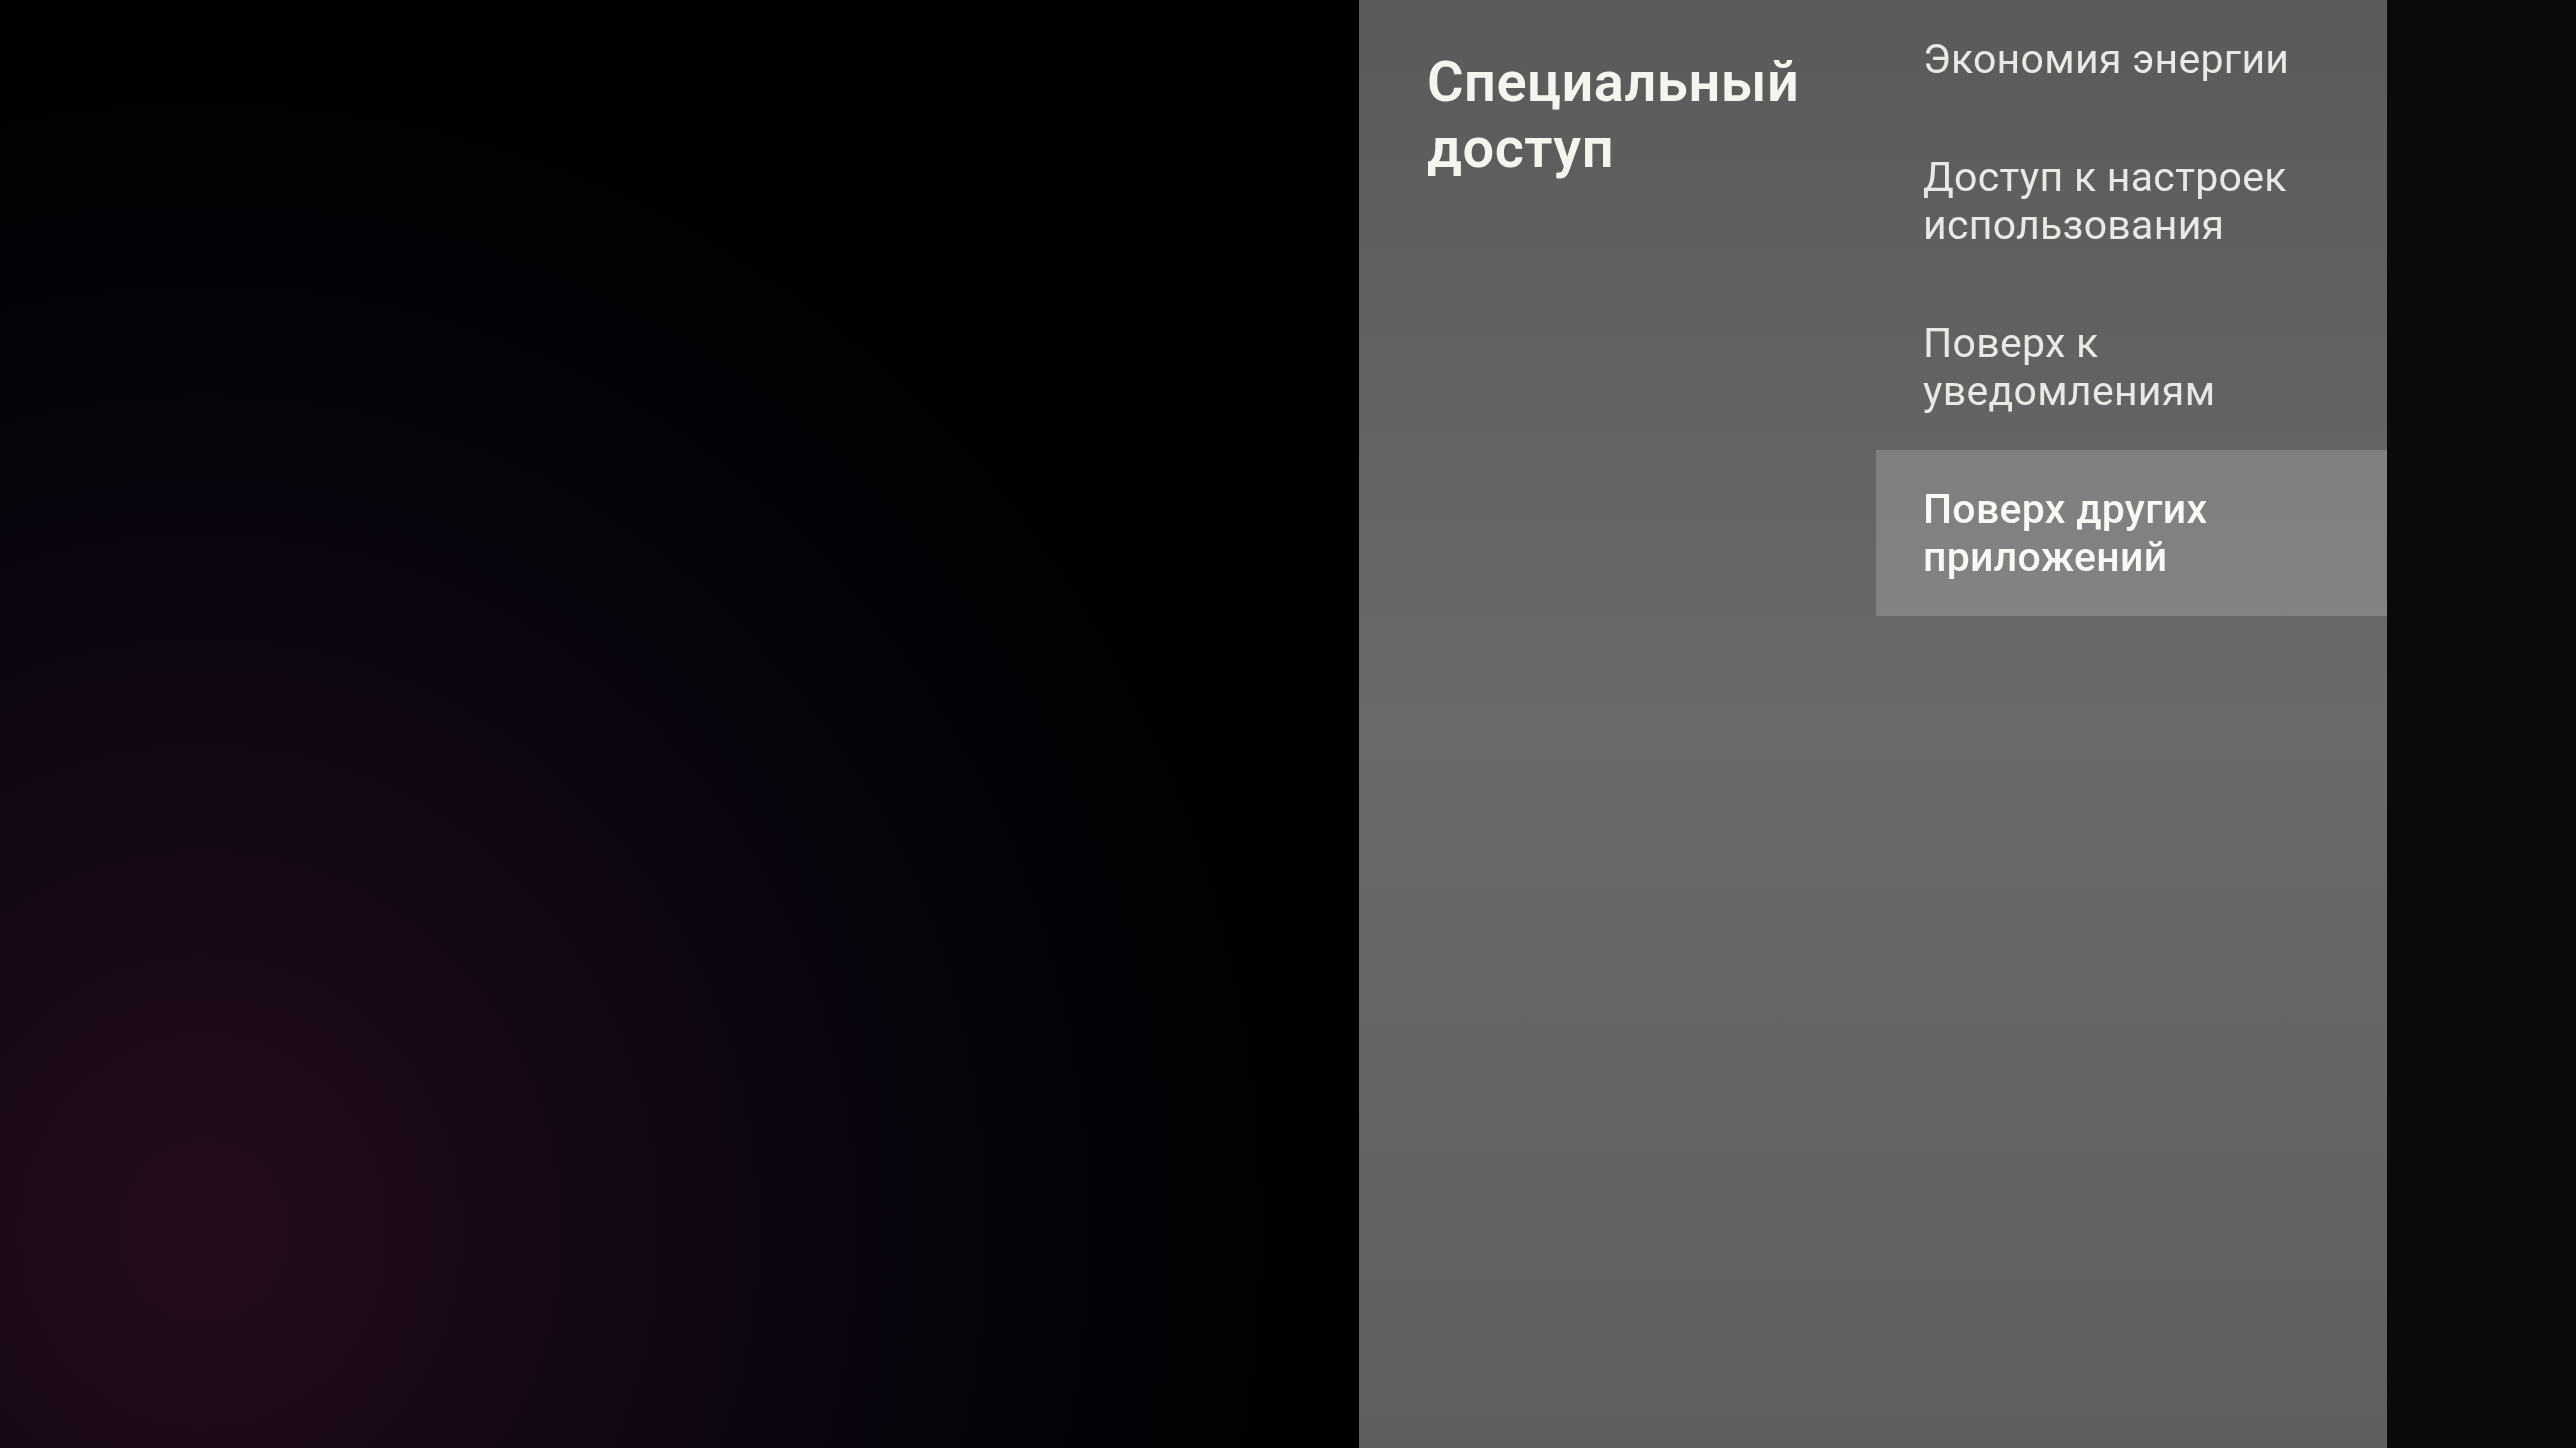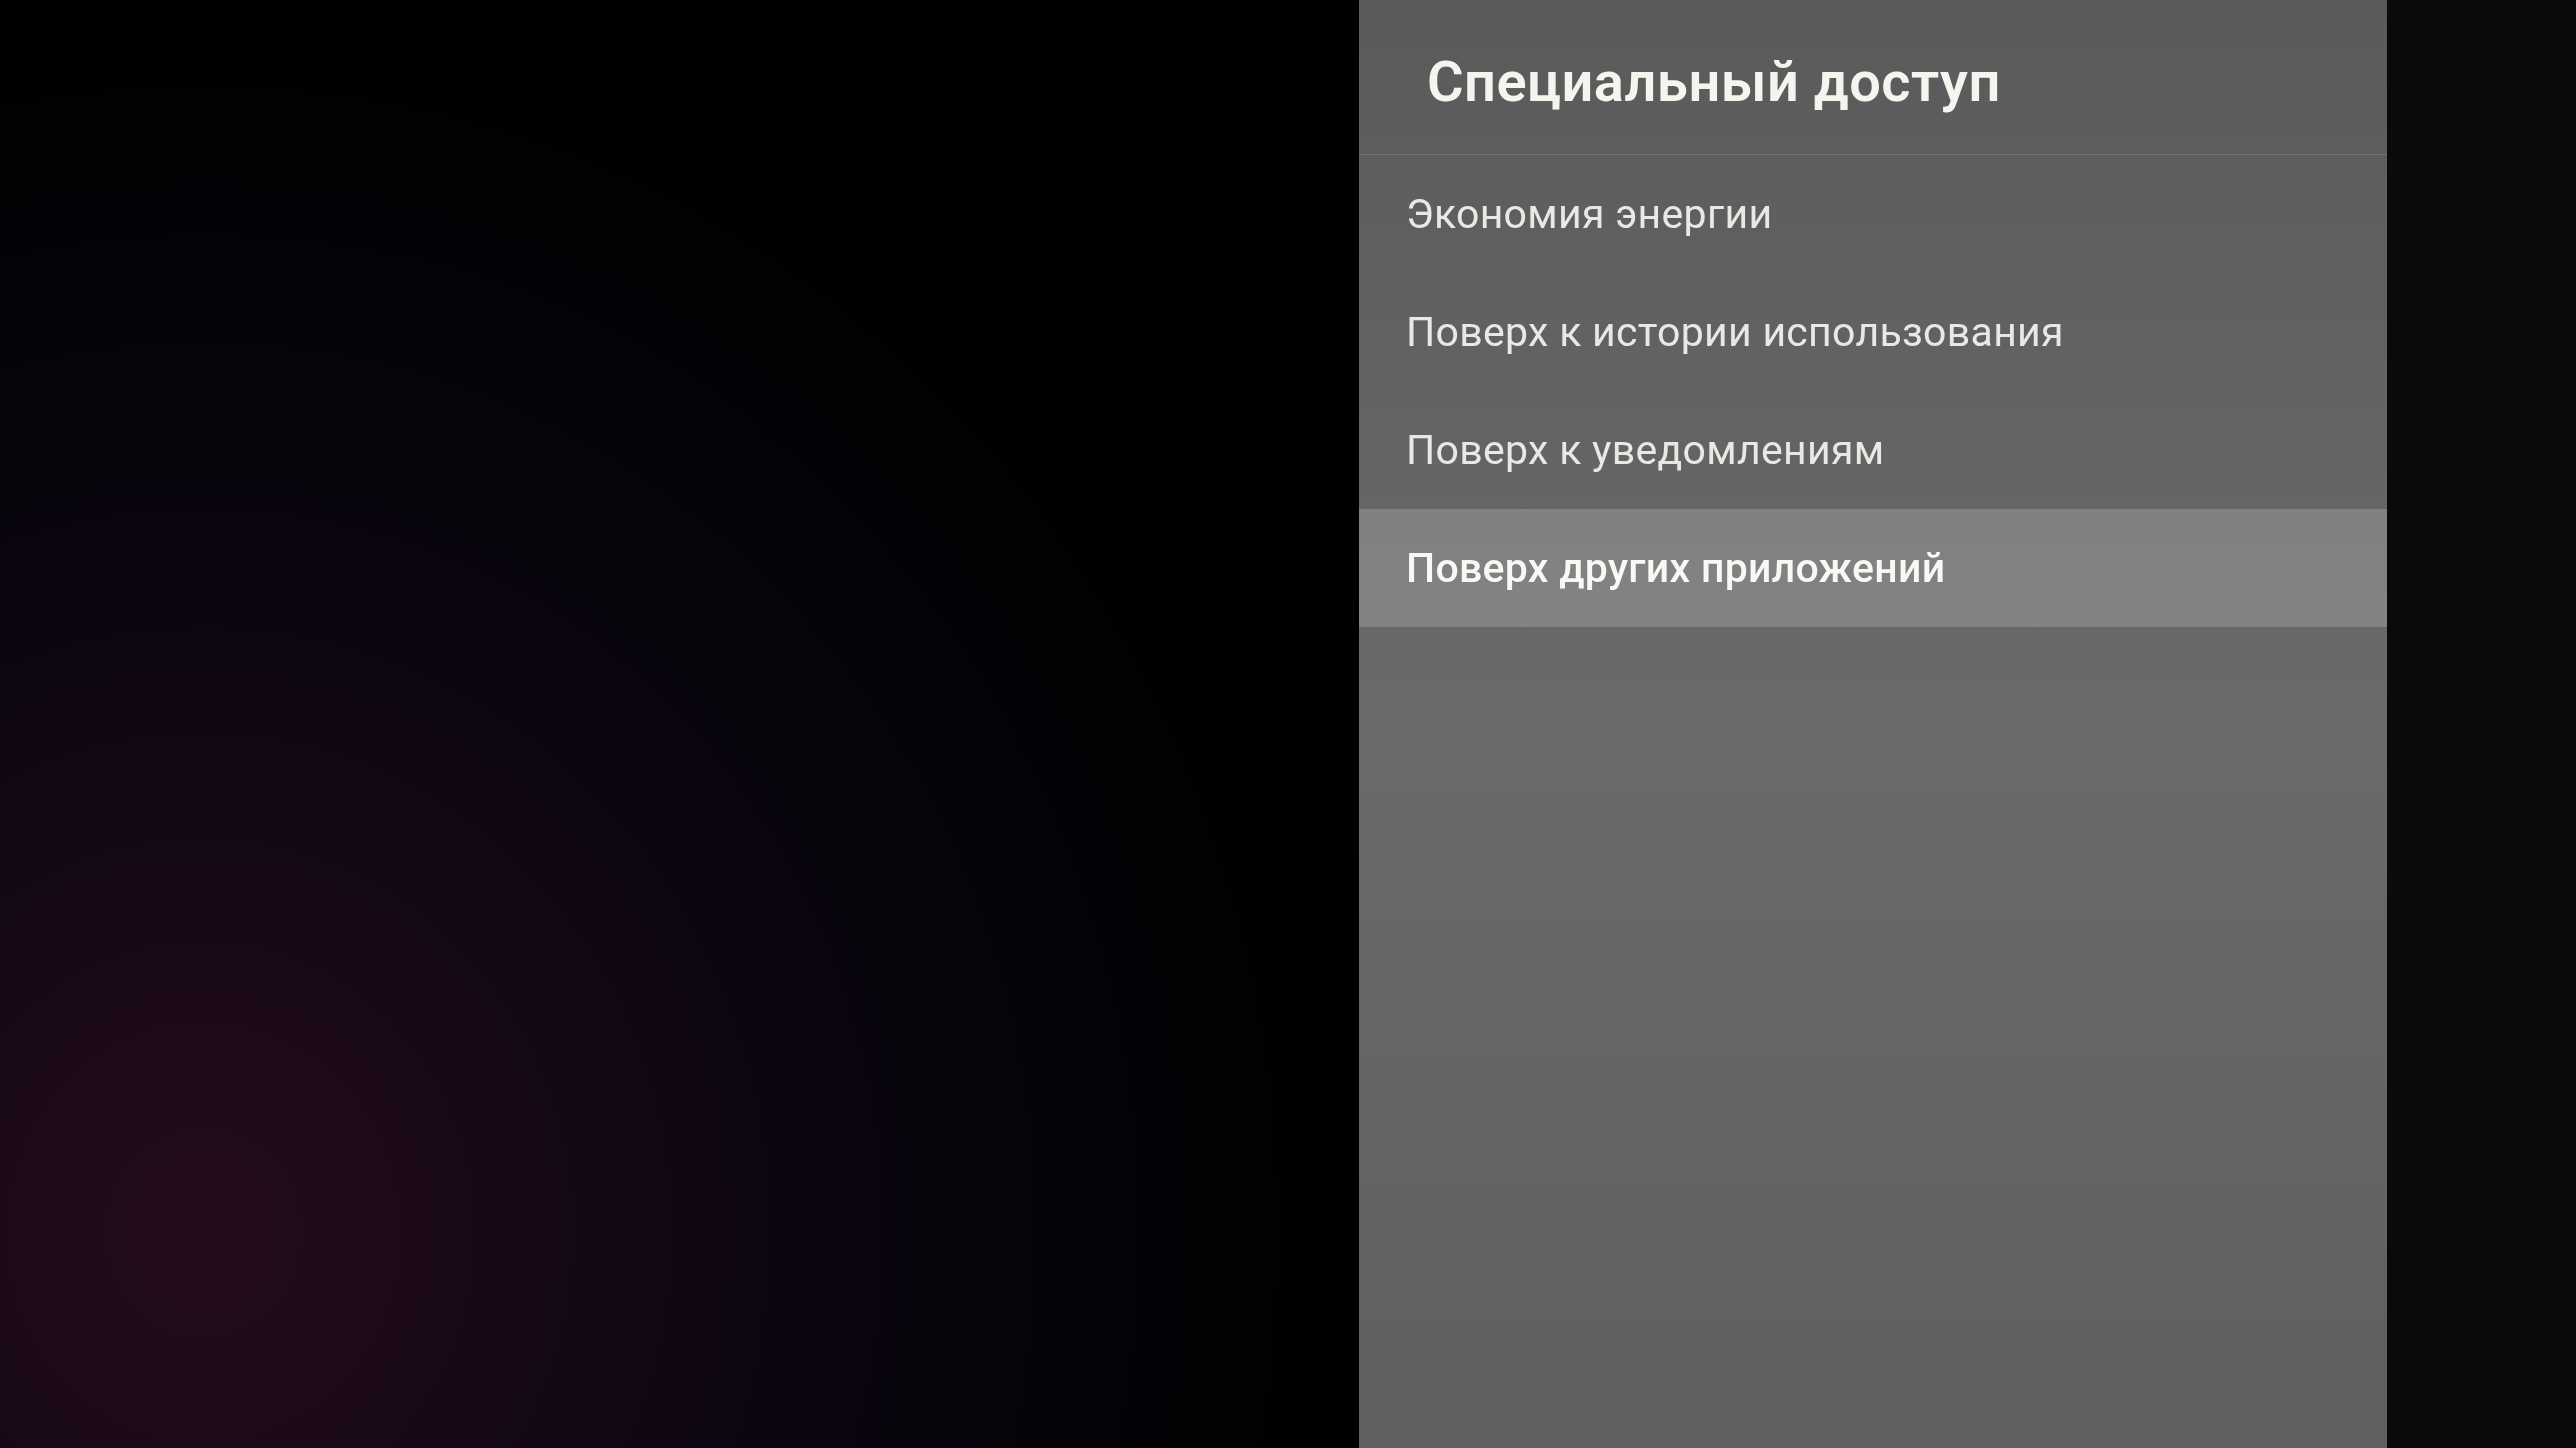--- a/index.html
+++ b/index.html
@@ -29,21 +29,21 @@
     .left-area {
       flex: 1;
       background: radial-gradient(ellipse at 15% 85%, rgba(60, 20, 50, 0.6) 0%, rgba(10, 5, 15, 0.95) 40%, #000 70%);
     }
     
     .settings-panel {
       width: 1028px;
       height: 100%;
       background: linear-gradient(180deg, #5a5a5a 0%, #6a6a6a 50%, #5f5f5f 100%);
       display: flex;
-      flex-direction: column;
+      flex-direction: row;
       position: relative;
     }
     
     .panel-header {
       padding: 49px 68px 39px 68px;
       border-bottom: 1px solid rgba(255, 255, 255, 0.12);
     }
     
     .panel-title {
       color: #f5f5f0;
@@ -87,21 +87,21 @@
   <div class="settings-panel">
     <div class="panel-header">
       <div class="panel-title">Специальный доступ</div>
     </div>
 
     <div class="menu-list">
       <div class="menu-item">
         <span>Экономия энергии</span>
       </div>
       <div class="menu-item">
-        <span>Поверх к истории использования</span>
+        <span>Доступ к настроек использования</span>
       </div>
       <div class="menu-item">
         <span>Поверх к уведомлениям</span>
       </div>
       <div class="menu-item selected">
         <span>Поверх других приложений</span>
       </div>
     </div>
   </div>
 

